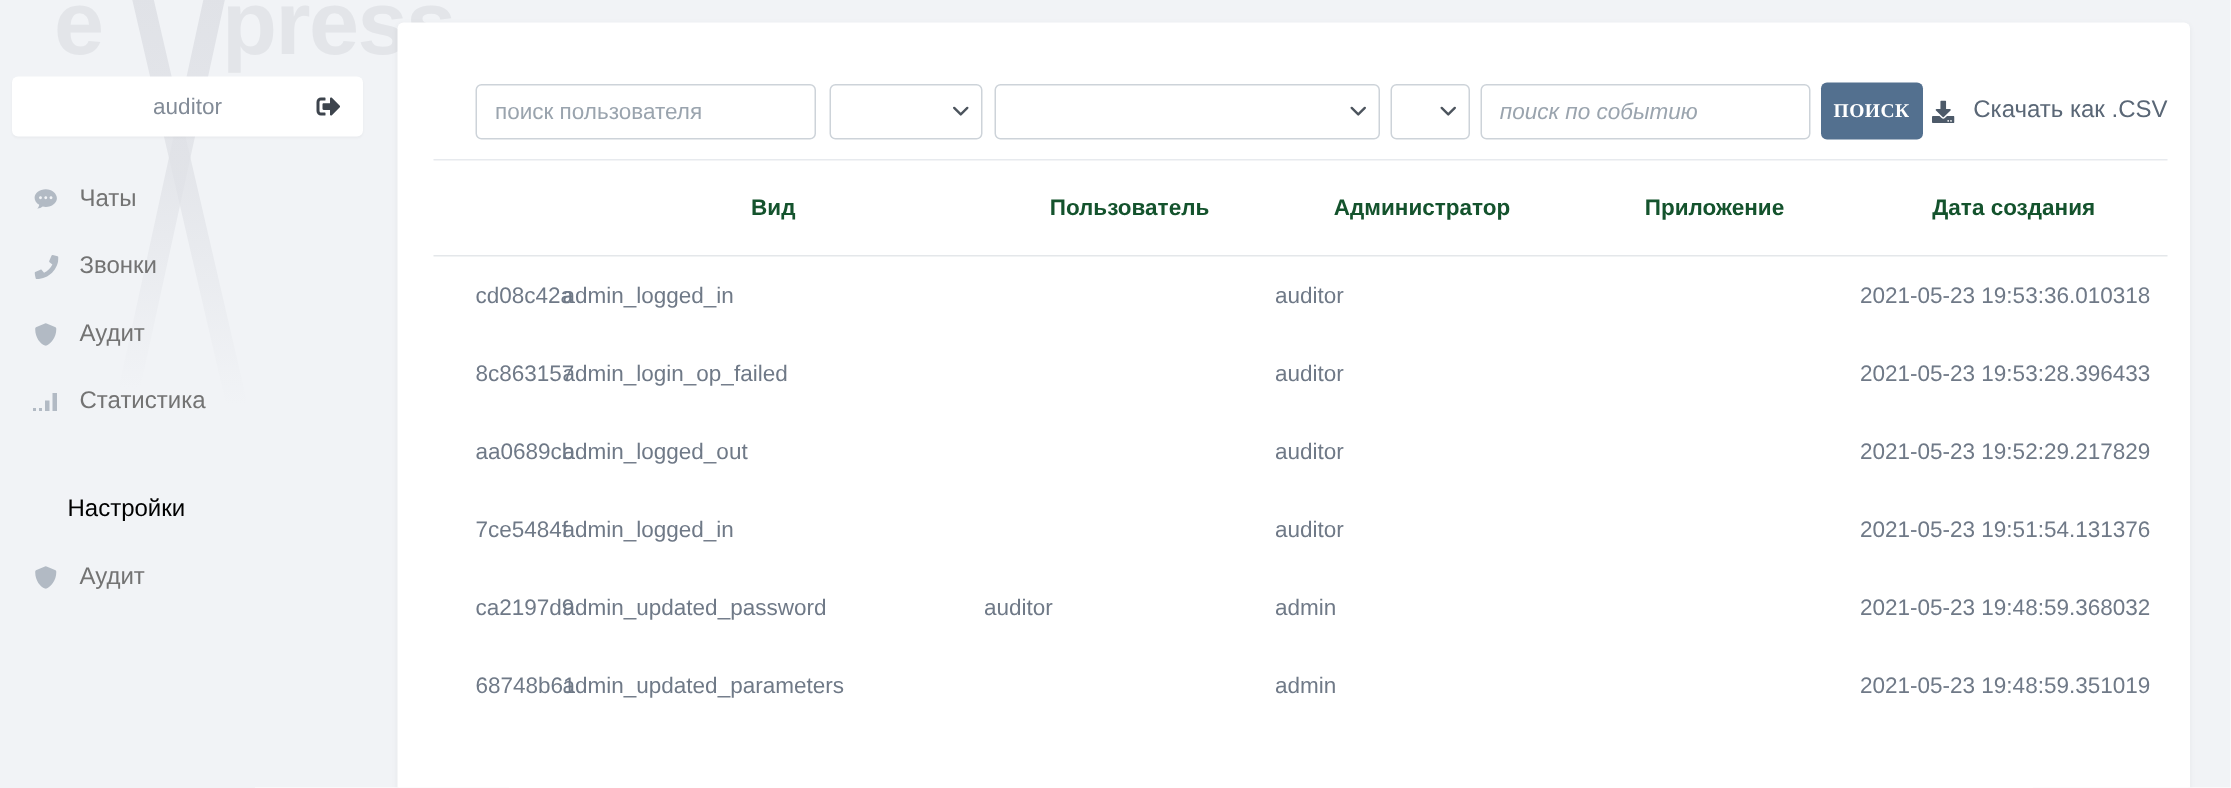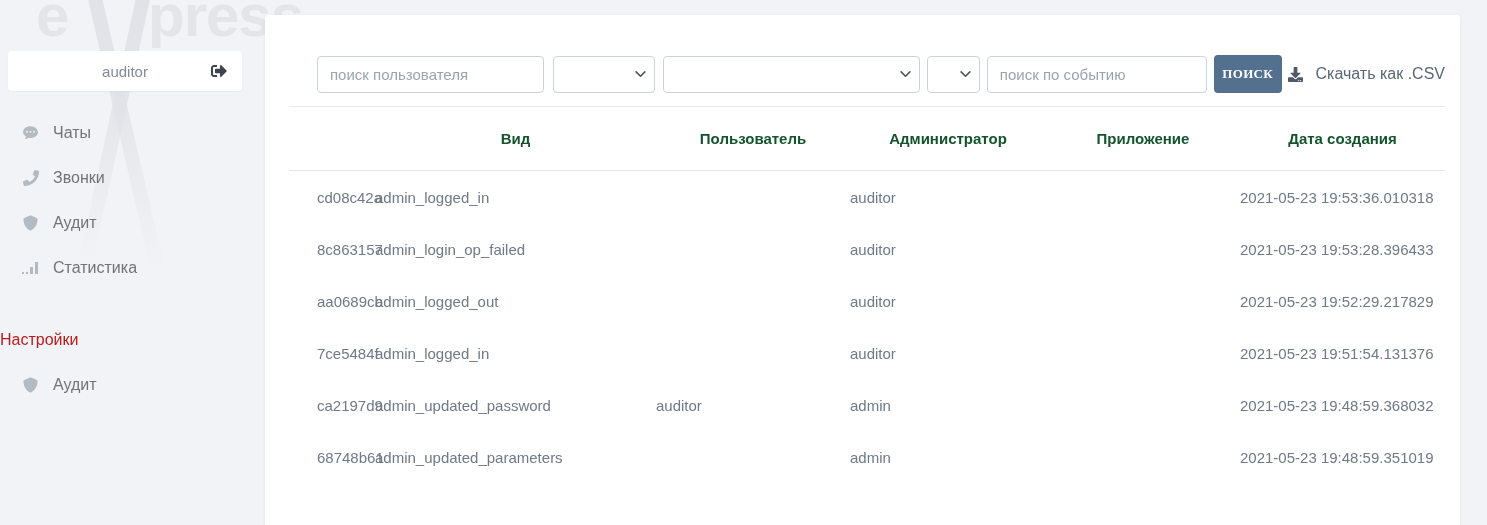--- a/index.html
+++ b/index.html
@@ -31,21 +31,21 @@
     cursor:pointer; display:flex; align-items:center;
   }
   .nav { position:absolute; left:0; top:110px; width:100%; }
   .nav-item {
     height:45px; display:flex; align-items:center; padding-left:22px;
     cursor:pointer; font-size:16px; color:#737373;
   }
   .nav-icon { width:17px; height:17px; margin-right:14px; display:inline-flex; align-items:center; justify-content:center; }
   .nav-section {
     height:45px; margin-top:27px; display:flex; align-items:center;
-    font-size:16px; color:#b91c1c;
+    padding-left:45px; font-size:16px; color:#000000;
   }
   
   .card {
     position:absolute; left:265px; top:15px; width:1195px; height:560px;
     background:#ffffff; border-radius:4px; box-shadow:0 1px 4px rgba(0,0,0,0.05);
     padding:26px 15px 0 24px;
   }
   .page-title { font-size:26px; font-weight:500; color:#7689a3; letter-spacing:0.2px; }
   .filters {
     margin:14px 0 0 28px; display:flex; align-items:center;
@@ -57,21 +57,21 @@
   }
   .txt-input { padding:0 12px; }
   .txt-input::placeholder { color:#9aa4ae; opacity:1; }
   .in-user { width:228px; margin-right:9px; }
   .sel-wrap { position:relative; margin-right:8px; }
   .sel { appearance:none; -webkit-appearance:none; width:100%; padding:0 26px 0 10px; cursor:pointer; }
   .sel-w1 { width:103px; }
   .sel-w2 { width:258px; margin-right:7px; }
   .sel-w3 { width:53px; margin-right:7px; }
   .sel-chev { position:absolute; right:9px; top:15px; pointer-events:none; }
-  .in-event { width:220px; margin-right:7px; }
+  .in-event { width:220px; margin-right:7px;font-style:italic; }
   .search-btn {
     height:38px; width:68px; border:none; border-radius:4px;
     background:#53708f; color:#ffffff; font-family:Liberation Serif, serif;
     font-size:13px; font-weight:bold; text-transform:uppercase; letter-spacing:0.3px;
     cursor:pointer; margin-right:6px;
   }
   .csv-link {
     display:inline-flex; align-items:center; gap:13px; cursor:pointer;
     font-size:16px; color:#5a6776; text-decoration:none; white-space:nowrap;
   }

